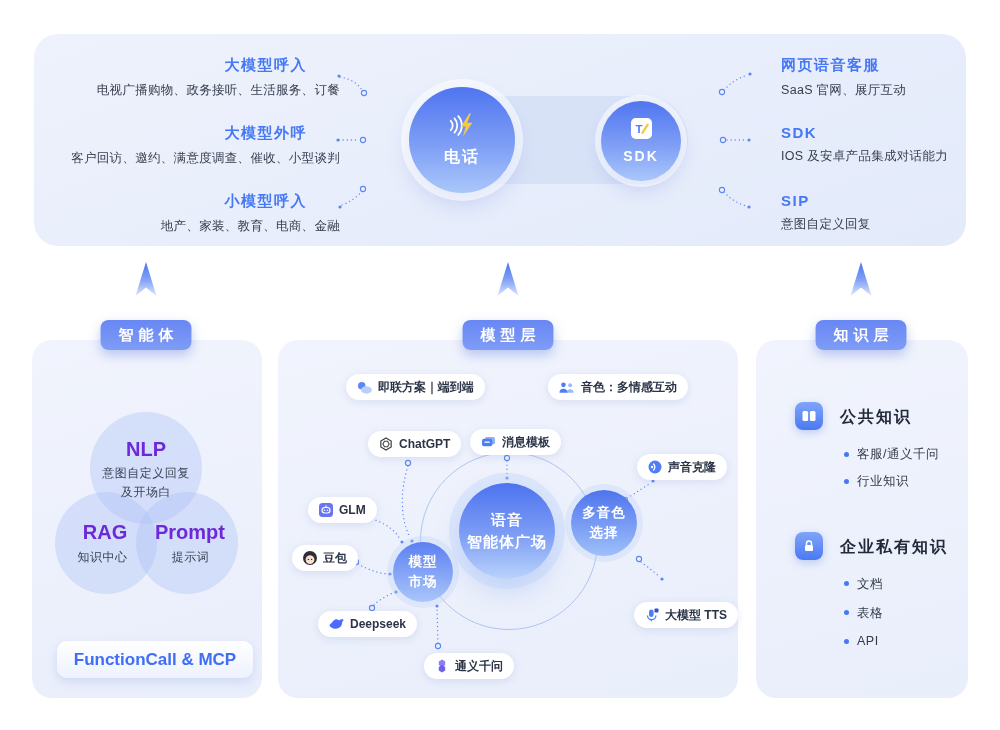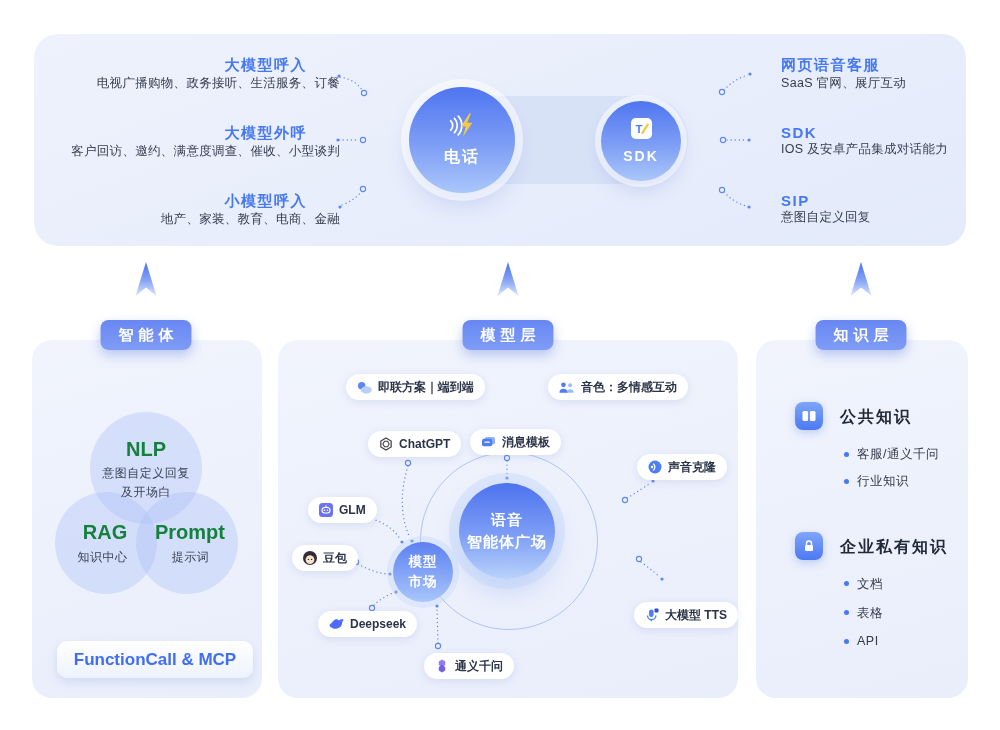--- a/index.html
+++ b/index.html
@@ -14,34 +14,34 @@
   .badge{position:absolute;top:320px;height:30px;transform:translateX(-50%);border-radius:8px;
     background:linear-gradient(180deg,#6887f3,#7f9cf6);color:#fff;font-size:15px;font-weight:bold;
     letter-spacing:5px;padding:0 13px 0 18px;display:flex;align-items:center;justify-content:center;
     box-shadow:0 5px 12px rgba(90,120,220,.38);z-index:6;white-space:nowrap;}
 
   .tp-item{position:absolute;z-index:3;}
   .tp-left{right:660px;text-align:right;}
   .tp-right{left:781px;text-align:left;}
   .tp-title{font-size:15px;font-weight:bold;color:#4678f5;letter-spacing:1.5px;}
   .tp-left .tp-title{padding-right:33px;}
-  .tp-desc{font-size:12.5px;color:#363d4e;letter-spacing:.3px;}
+  .tp-desc{font-size:12.5px;color:#363d4e;margin-top:7px;letter-spacing:.3px;}
 
   .hub-track{position:absolute;left:412px;top:96px;width:276px;height:88px;border-radius:44px;
     background:#d8e2f7;z-index:1;}
   .tp-circle{position:absolute;border-radius:50%;display:flex;flex-direction:column;align-items:center;
     justify-content:center;gap:5px;color:#fff;z-index:3;
     background:linear-gradient(180deg,#4f75f0 0%,#7e9ef5 55%,#aac7fa 100%);
     box-shadow:0 0 0 8px rgba(255,255,255,.55),0 10px 22px rgba(90,120,220,.25);}
   .tp-circle .lbl{font-weight:bold;letter-spacing:2px;}
 
   .up-arrow{position:absolute;z-index:3;}
 
   .venn{position:absolute;border-radius:50%;background:rgba(170,193,246,.38);z-index:1;}
-  .v-title{position:absolute;font-weight:bold;color:#15803d;text-align:center;z-index:3;}
+  .v-title{position:absolute;font-weight:bold;color:#6d28d9;text-align:center;z-index:3;}
   .v-desc{position:absolute;font-size:12px;color:#3b4254;text-align:center;line-height:1.6;
     white-space:pre-line;z-index:3;letter-spacing:.5px;}
   .agent-footer{position:absolute;left:57px;top:641px;width:196px;height:37px;border-radius:10px;
     background:linear-gradient(180deg,#ffffff,#edf2fd);box-shadow:0 4px 10px rgba(140,160,220,.28);
     display:flex;align-items:center;justify-content:center;color:#3f6ef4;font-weight:bold;font-size:17px;z-index:3;}
 
   .pill{position:absolute;background:#fff;border-radius:13px;height:26px;display:flex;align-items:center;
     gap:6px;padding:0 11px;font-size:12px;font-weight:600;color:#2b3447;white-space:nowrap;
     box-shadow:0 2px 8px rgba(120,140,200,.2);z-index:4;}
   .pill .ic{display:flex;align-items:center;}
@@ -272,20 +272,22 @@
           <polygon points="7,6 10.2,7.9 10.2,11.6 7,13.5 3.8,11.6 3.8,7.9" fill="#6355e8" opacity="0.92"></polygon>
         </svg>
     </span>
     <span>通义千问</span>
   </div>
 
   <div class="hub hub-market">模型
 市场</div>
   <div class="hub hub-main">语音
 智能体广场</div>
+  <div class="hub hub-voice">多音色
+选择</div>
 
   <div class="icon-sq" style="left:795px;top:402px">
     <svg width="16" height="14" viewBox="0 0 16 14">
         <rect x="1.5" y="2" width="5.6" height="10" rx="1.5" fill="#fff"></rect>
         <rect x="8.9" y="2" width="5.6" height="10" rx="1.5" fill="#fff"></rect>
       </svg>
   </div>
   <div class="k-title" style="left:840px;top:407px">公共知识</div>
   <div class="k-dot" style="left:844px;top:452px"></div>
   <div class="k-item" style="left:857px;top:446px">客服/通义千问</div>

